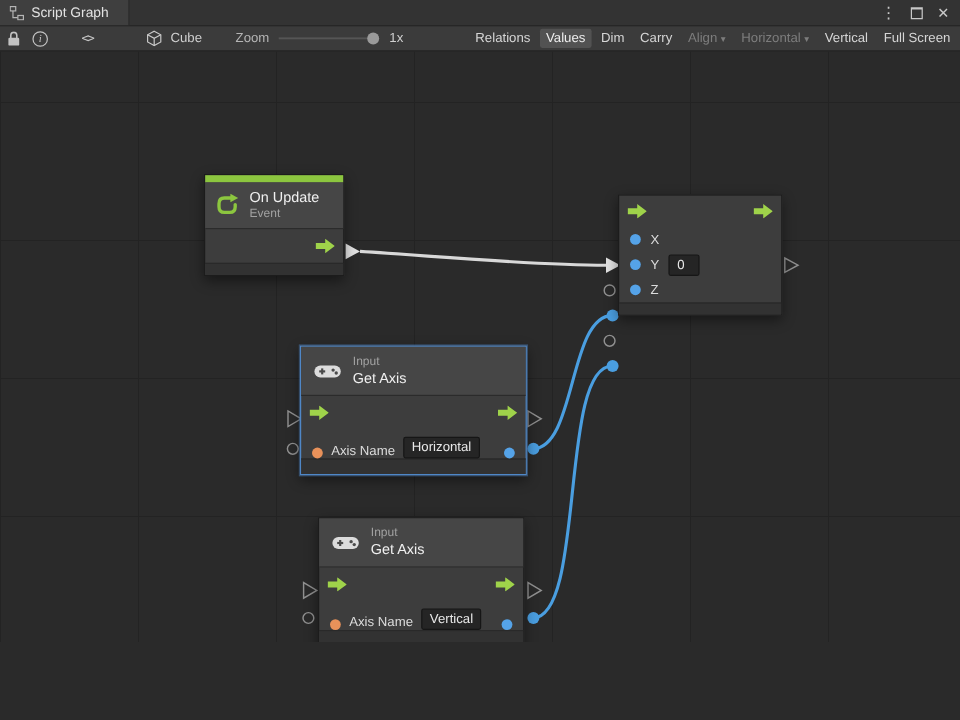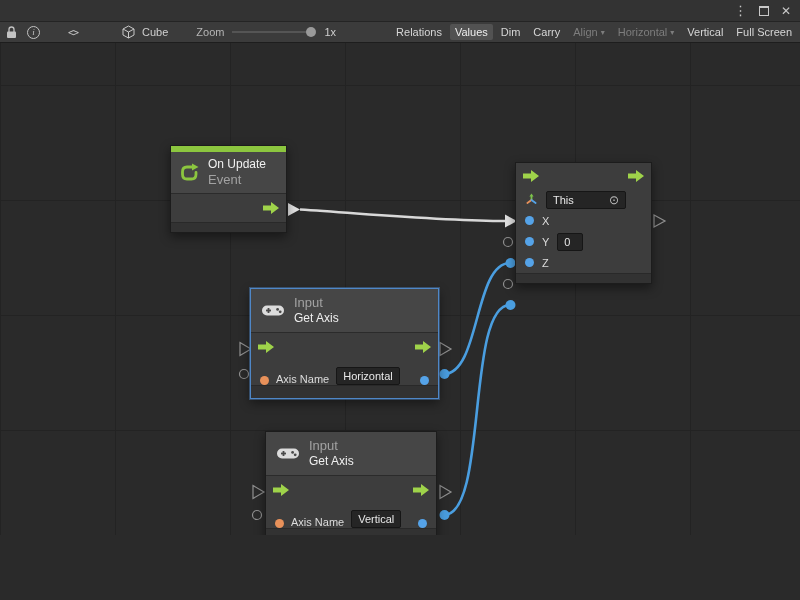--- a/index.html
+++ b/index.html
@@ -47,21 +47,21 @@
 
   
   .node{position:absolute;background:#3d3d3d;border:1px solid #1c1c1c;
         box-shadow:0 4px 10px rgba(0,0,0,.45);font-size:11px}
   .node.selected{border:1px solid #4F87C7;box-shadow:0 0 0 1px rgba(79,135,199,.45),0 4px 10px rgba(0,0,0,.45)}
   .accent{height:6px;background:#8CC63F}
   .node-header{display:flex;align-items:center;gap:9px;padding:7px 10px;
                background:#464646;border-bottom:1px solid #2b2b2b}
   .hdr-col{display:flex;flex-direction:column;gap:2px}
   .hdr-title{font-size:12px;color:#f0f0f0;line-height:1.1}
-  .hdr-sub{font-size:13px;color:#a2a2a2;line-height:1.1}
+  .hdr-sub{font-size:10px;color:#a2a2a2;line-height:1.1}
   .flow-row{display:flex;align-items:center;justify-content:space-between;
             padding:0 7px;height:26px}
   .flow-row.out-only{justify-content:flex-end;height:28px}
   .t-row{display:flex;align-items:center;gap:8px;padding:0 9px;height:21px}
   .v-row{display:flex;align-items:flex-end;gap:7px;padding:0 9px;height:24px}
   .port-dot{width:9px;height:9px;border-radius:50%;flex:0 0 auto}
   .dot-blue{background:#55A3E8}
   .dot-orange{background:#E8915A}
   .port-label{color:#dcdcdc}
   .field{background:#252525;border:1px solid #161616;border-radius:2px;
@@ -69,20 +69,28 @@
   .this-field{display:flex;align-items:center;justify-content:space-between;width:66px}
   .target-glyph{color:#bbb;font-size:12px;line-height:1}
   .node-footer{height:9px;background:#323232;border-top:1px solid #292929}
   .ga-footer{height:12px}
   .ml-auto{margin-left:auto}
 </style>
 </head>
 <body>
 
 <div class="titlebar">
+  <div class="tab">
+    <svg width="12" height="12" viewBox="0 0 12 12" fill="none" stroke="#b5b5b5">
+      <rect x="0.5" y="0.5" width="4.6" height="3.6"></rect>
+      <rect x="6.9" y="7.9" width="4.6" height="3.6"></rect>
+      <path d="M2.8 4.2 v5.5 h4"></path>
+    </svg>
+    <span>Script Graph</span>
+  </div>
   <div class="titlebar-right">
     <span class="kebab">⋮</span>
     <span class="maxbox"></span>
     <span class="closex">✕</span>
   </div>
 </div>
 
 <div class="toolbar">
   <span class="tb-icon" style="margin-left:6px">
     <svg width="11" height="13" viewBox="0 0 11 13">
@@ -190,32 +198,20 @@
   <div class="node" style="left:515px;top:119px;width:135px">
     <div class="flow-row">
       <svg width="16" height="12" viewBox="0 0 16 12">
         <path d="M0 3.5h8V0l8 6-8 6V8.5H0z" fill="#9FD34A"></path>
       </svg>
       <svg width="16" height="12" viewBox="0 0 16 12">
         <path d="M0 3.5h8V0l8 6-8 6V8.5H0z" fill="#9FD34A"></path>
       </svg>
     </div>
     <div class="t-row">
-      <svg width="13" height="13" viewBox="0 0 22 22">
-        <path d="M11 12 V4.5" stroke="#7CC24B" stroke-width="3" fill="none"></path>
-        <path d="M11 1 l3.5 5 h-7 z" fill="#7CC24B"></path>
-        <path d="M11 12 L4 17" stroke="#E8915A" stroke-width="3" fill="none" stroke-linecap="round"></path>
-        <path d="M11 12 L18 17" stroke="#55A3E8" stroke-width="3" fill="none" stroke-linecap="round"></path>
-      </svg>
-      <span class="field this-field">
-        <span>This</span>
-        <span class="target-glyph">⊙</span>
-      </span>
-    </div>
-    <div class="t-row">
       <span class="port-dot dot-blue"></span>
       <span class="port-label">X</span>
     </div>
     <div class="t-row">
       <span class="port-dot dot-blue"></span>
       <span class="port-label">Y</span>
       <span class="field" style="min-width:12px;text-align:left">0</span>
     </div>
     <div class="t-row">
       <span class="port-dot dot-blue"></span>

